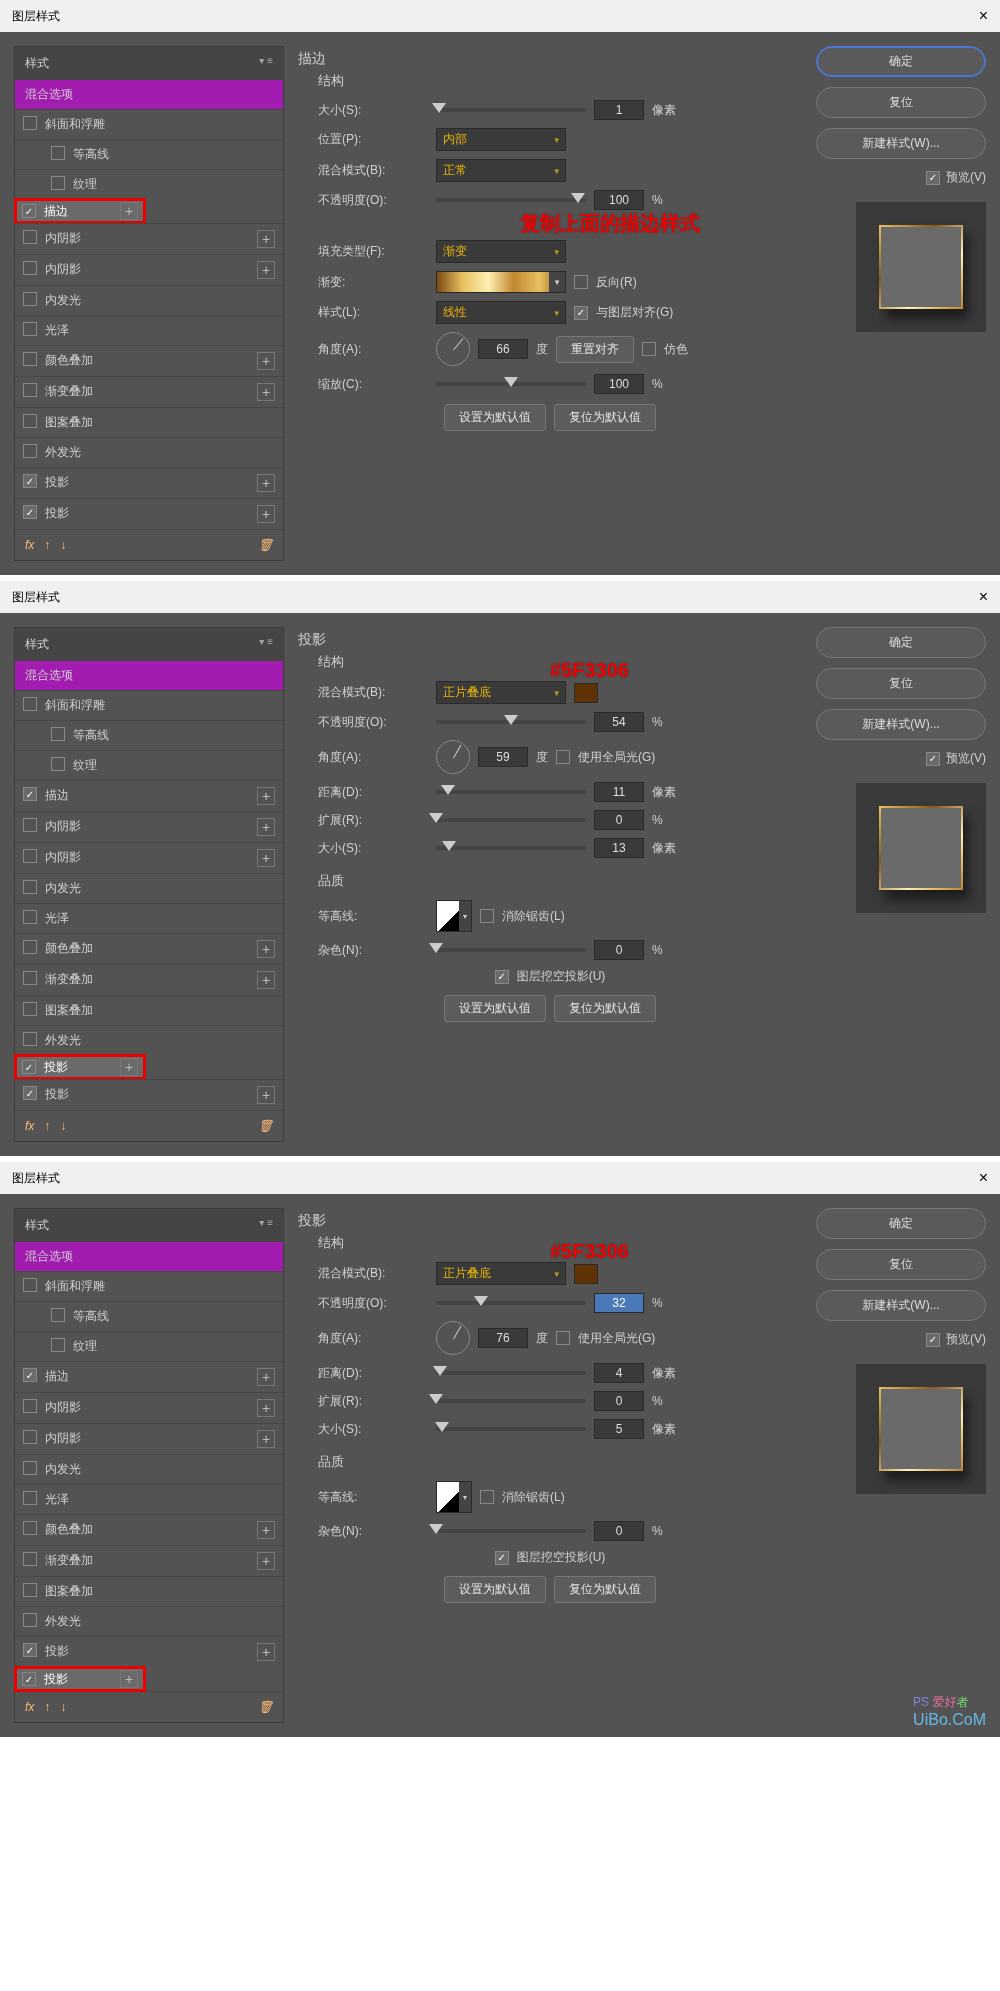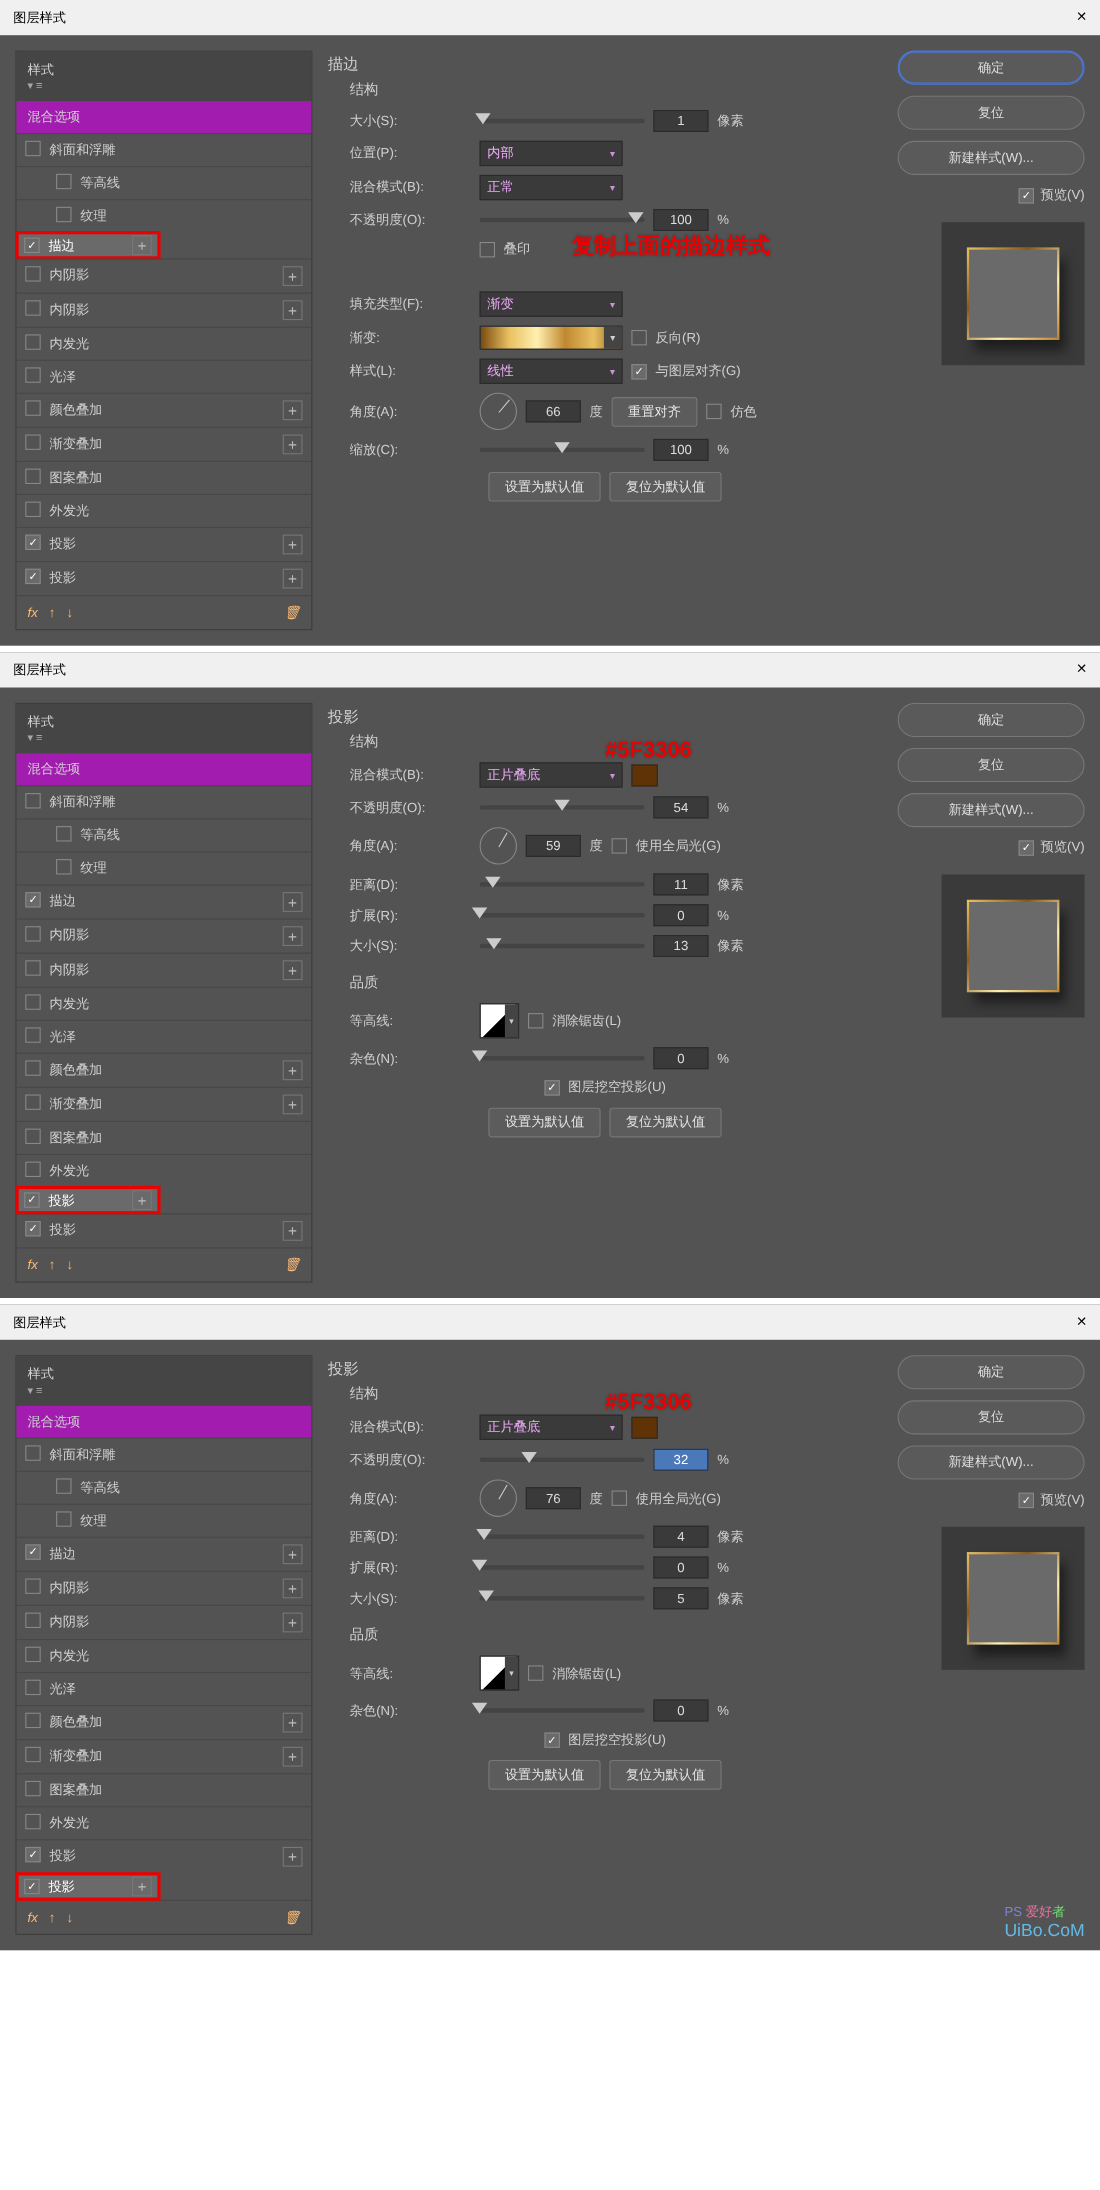--- a/index.html
+++ b/index.html
@@ -2,21 +2,21 @@
 <html><head>
 <meta charset="utf-8">
 <style>
 * { box-sizing: border-box; margin: 0; padding: 0; font-family: "Microsoft YaHei", sans-serif; font-size: 12px; }
 body { background: #fff; width: 1000px; }
 .dialog { background: #535353; color: #d0d0d0; margin-bottom: 6px; position: relative; }
 .titlebar { background: #f0f0f0; color: #000; padding: 8px 12px; display: flex; justify-content: space-between; align-items: center; height: 32px; }
 .titlebar .close { font-size: 16px; cursor: pointer; }
 .content { display: flex; padding: 14px; gap: 14px; }
 .left { width: 270px; }
-.left-header { background: #454545; padding: 8px 10px; display: flex; justify-content: space-between; flex-direction: column; }
+.left-header { background: #454545; padding: 8px 10px; display: flex; justify-content: space-between; }
 .hdr-icons { font-size: 10px; opacity: .7; }
 .bh { background: #a21caf; padding: 6px 10px; }
 .style-list { border: 1px solid #3c3c3c; }
 .style-row { display: flex; padding: 6px 8px; gap: 8px; border-top: 1px solid #474747; position: relative; }
 .style-row.sel { background: #6a6a6a; color: #fff; }
 .style-row.indent { padding-left: 36px; }
 .style-row .cb { width: 14px; height: 14px; border: 1px solid #888; display: flex; align-items: center; justify-content: center; font-size: 10px; background: #535353; }
 .style-row .cb.on { background: #6a6a6a; color: #fff; }
 .style-row .lbl { flex: 1; }
 .style-row .plus { width: 18px; height: 18px; border: 1px solid #777; display: flex; align-items: center; justify-content: center; font-size: 14px; color: #bbb; }
@@ -24,21 +24,21 @@
 .footer { padding: 8px 10px; display: flex; justify-content: space-between; font-style: italic; color: #fdba74; border-top: 1px solid #474747; }
 .footer .arrows { display: flex; gap: 10px; font-size: 14px; }
 .center { flex: 1; padding: 4px 0; }
 .fs-title { font-size: 14px; }
 .fs-sub { padding-left: 20px; font-size: 13px; margin: 4px 0 10px; }
 .row { display: flex; align-items: center; gap: 8px; margin: 8px 0; padding-left: 20px; }
 .rlabel { width: 110px; text-align: left; }
 .num { width: 50px; background: #3a3a3a; border: 1px solid #2a2a2a; color: #ddd; padding: 2px 4px; text-align: center; }
 .num.selblue { background: #4a78b8; color: #fff; }
 .unit { width: 36px; }
-.sel { background: #3a3a3a; border: 1px solid #2a2a2a; color: #f0abfc; padding: 2px 6px; width: 130px; position: relative; display: flex; justify-content: space-between; align-items: center; }
+.sel { background: #3a3a3a; border: 1px solid #2a2a2a; color: #eab308; padding: 2px 6px; width: 130px; position: relative; display: flex; justify-content: space-between; align-items: center; }
 .sel .chev { font-size: 9px; opacity: .8; }
 .slider { width: 150px; height: 4px; background: #444; position: relative; border-radius: 2px; }
 .slider .thumb { position: absolute; top: -5px; width: 0; height: 0; border-left: 7px solid transparent; border-right: 7px solid transparent; border-top: 10px solid #ccc; }
 .dial { width: 34px; height: 34px; border: 1px solid #888; border-radius: 50%; position: relative; background: #535353; }
 .dial .ndl { position: absolute; width: 1px; height: 15px; background: #ccc; left: 50%; top: 2px; transform-origin: bottom center; }
 .grad { width: 130px; height: 22px; border: 1px solid #2a2a2a; background: linear-gradient(90deg,#7a4a10,#e8c060,#fff0b0,#c08830,#e8c060,#8a5818); display: flex; justify-content: flex-end; align-items: center; }
 .grad .chev { font-size: 9px; background: #444; width: 16px; height: 100%; display: flex; align-items: center; justify-content: center; }
 .sw { width: 24px; height: 20px; border: 1px solid #2a2a2a; }
 .contour { width: 36px; height: 32px; border: 1px solid #2a2a2a; background: linear-gradient(135deg,#fff 49%,#000 50%); display: flex; justify-content: flex-end; }
 .contour .chev { font-size: 8px; background: #444; width: 12px; display: flex; align-items: center; justify-content: center; color: #ccc; }
@@ -172,25 +172,20 @@
             </div>
           </div>
           <div class="row">
             <span class="rlabel">不透明度(O):</span>
             <div class="slider">
               <div class="thumb" style="left: 90%;"></div>
             </div>
             <div class="num">100</div>
             <span class="unit">%</span>
           </div>
-          <div class="row">
-            <span class="rlabel"></span>
-            <div class="cbx"></div>
-            <span>叠印</span>
-          </div>
           <div style="height:14px"></div>
           <div class="row">
             <span class="rlabel">填充类型(F):</span>
             <div class="sel">
               <span>渐变</span>
               <span class="chev">▾</span>
             </div>
           </div>
           <div class="row">
             <span class="rlabel">渐变:</span>

